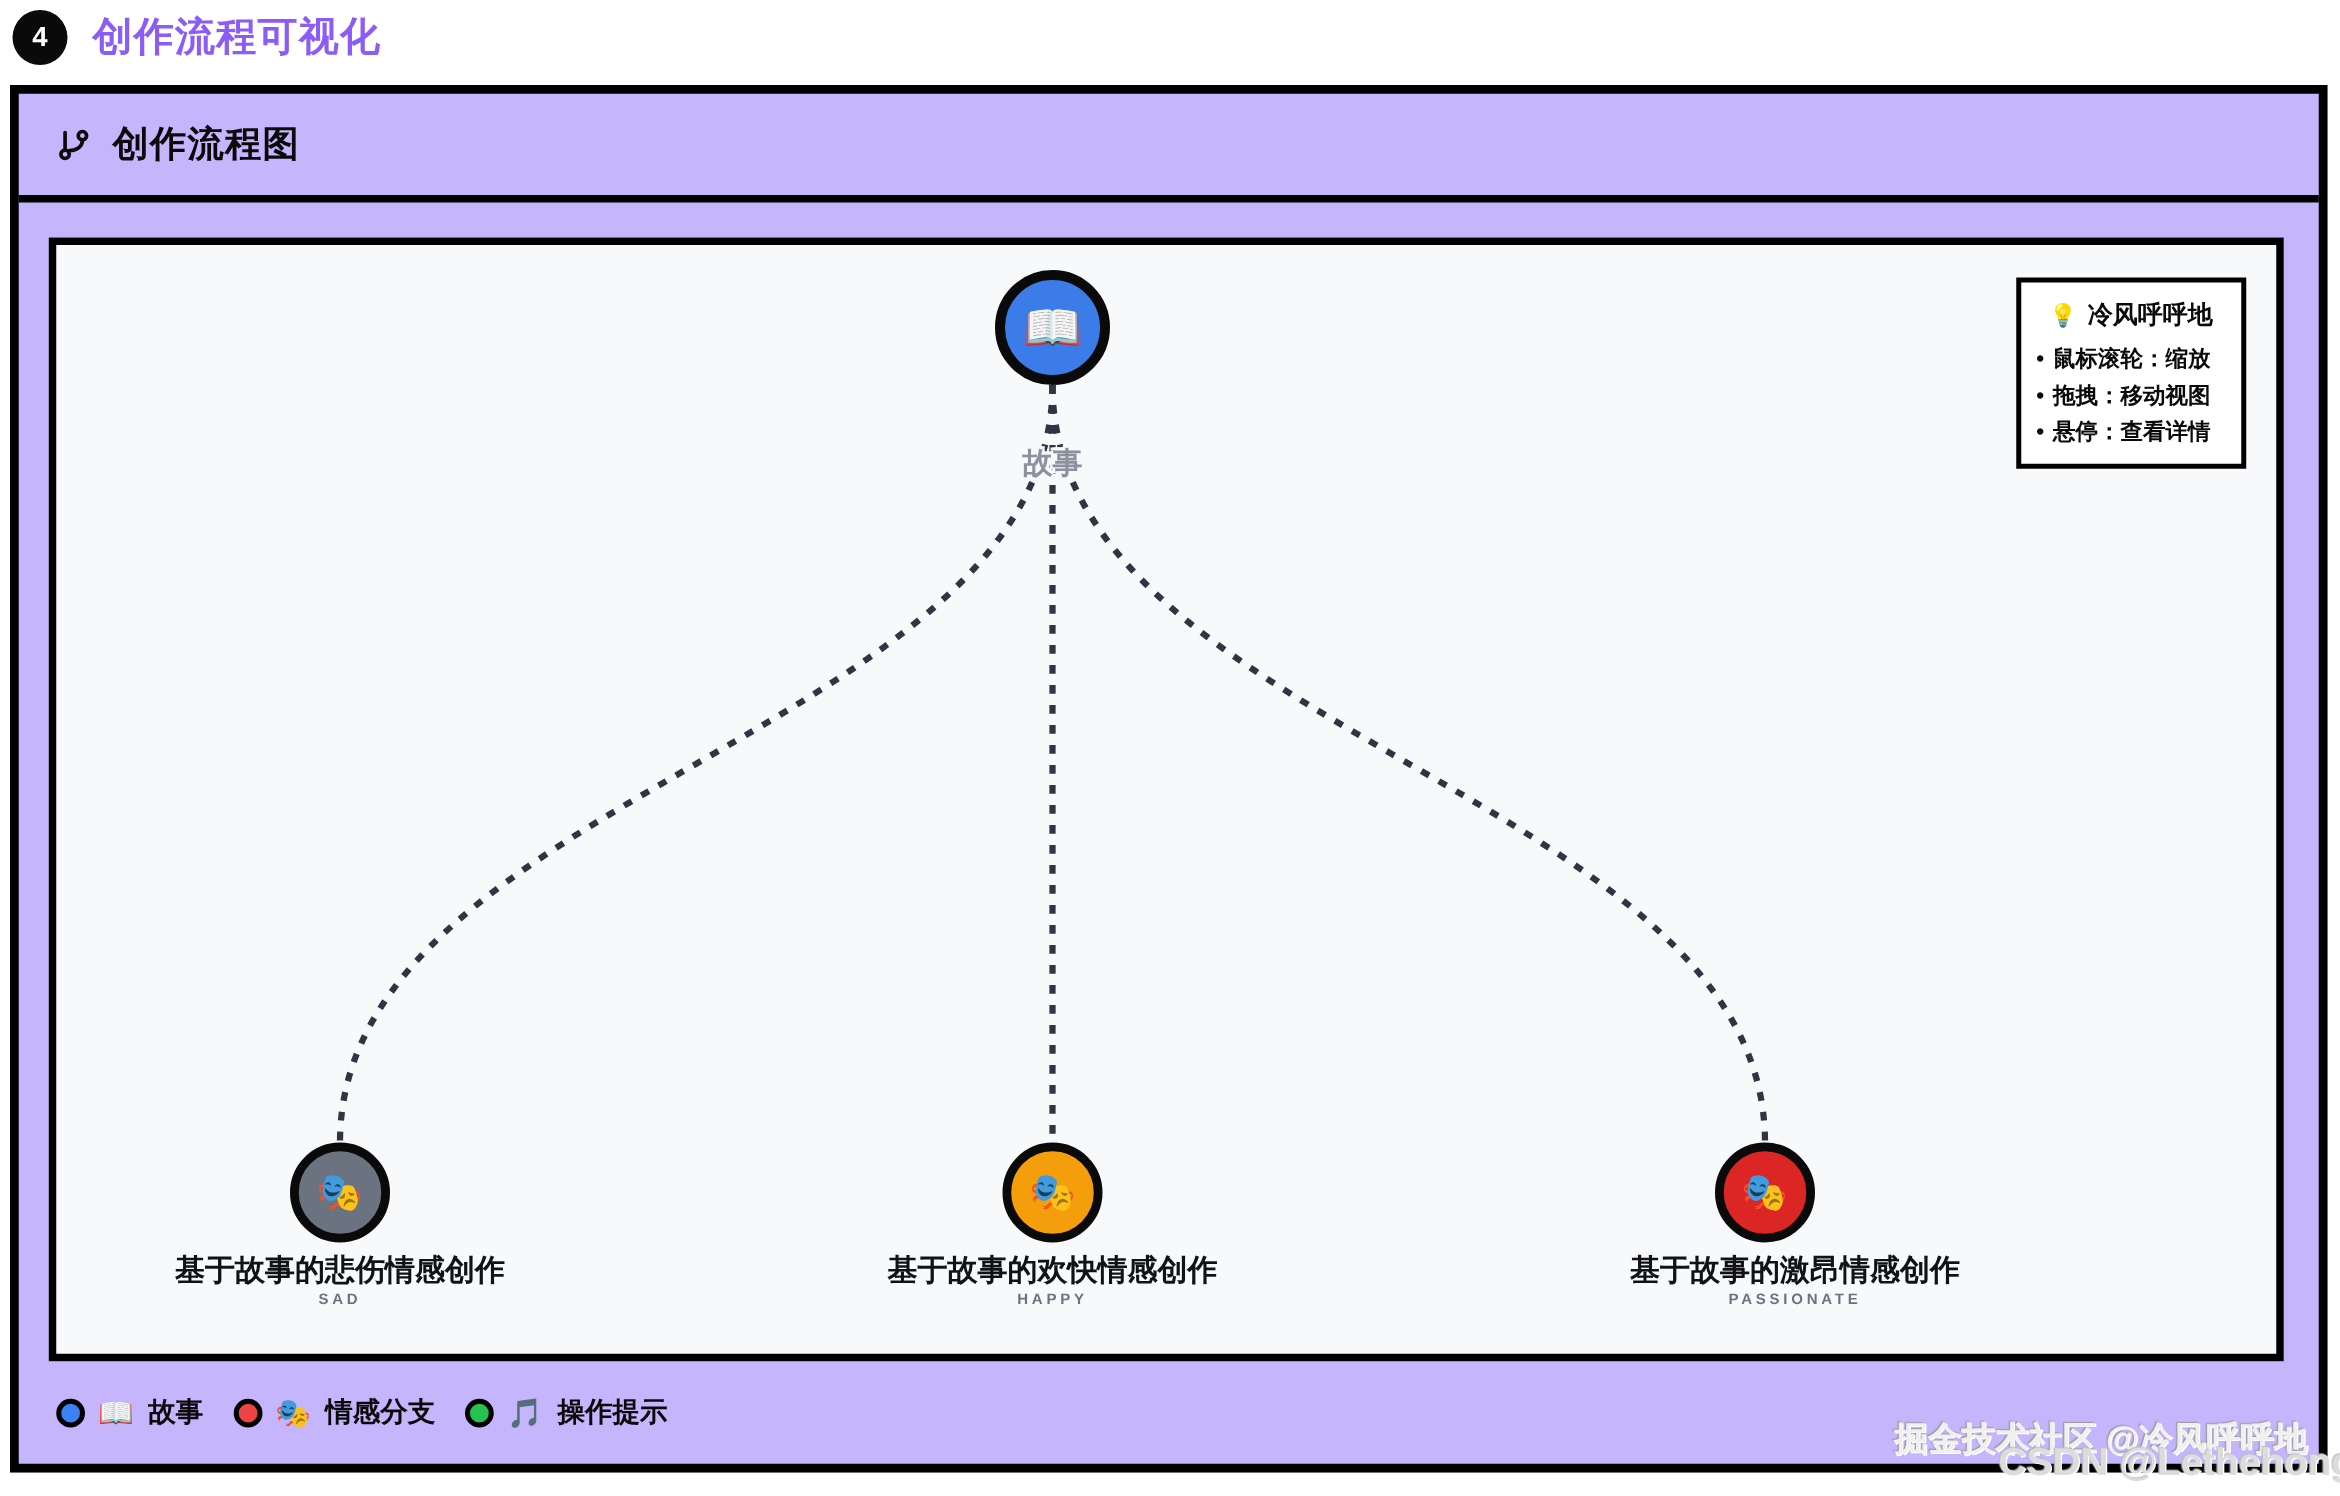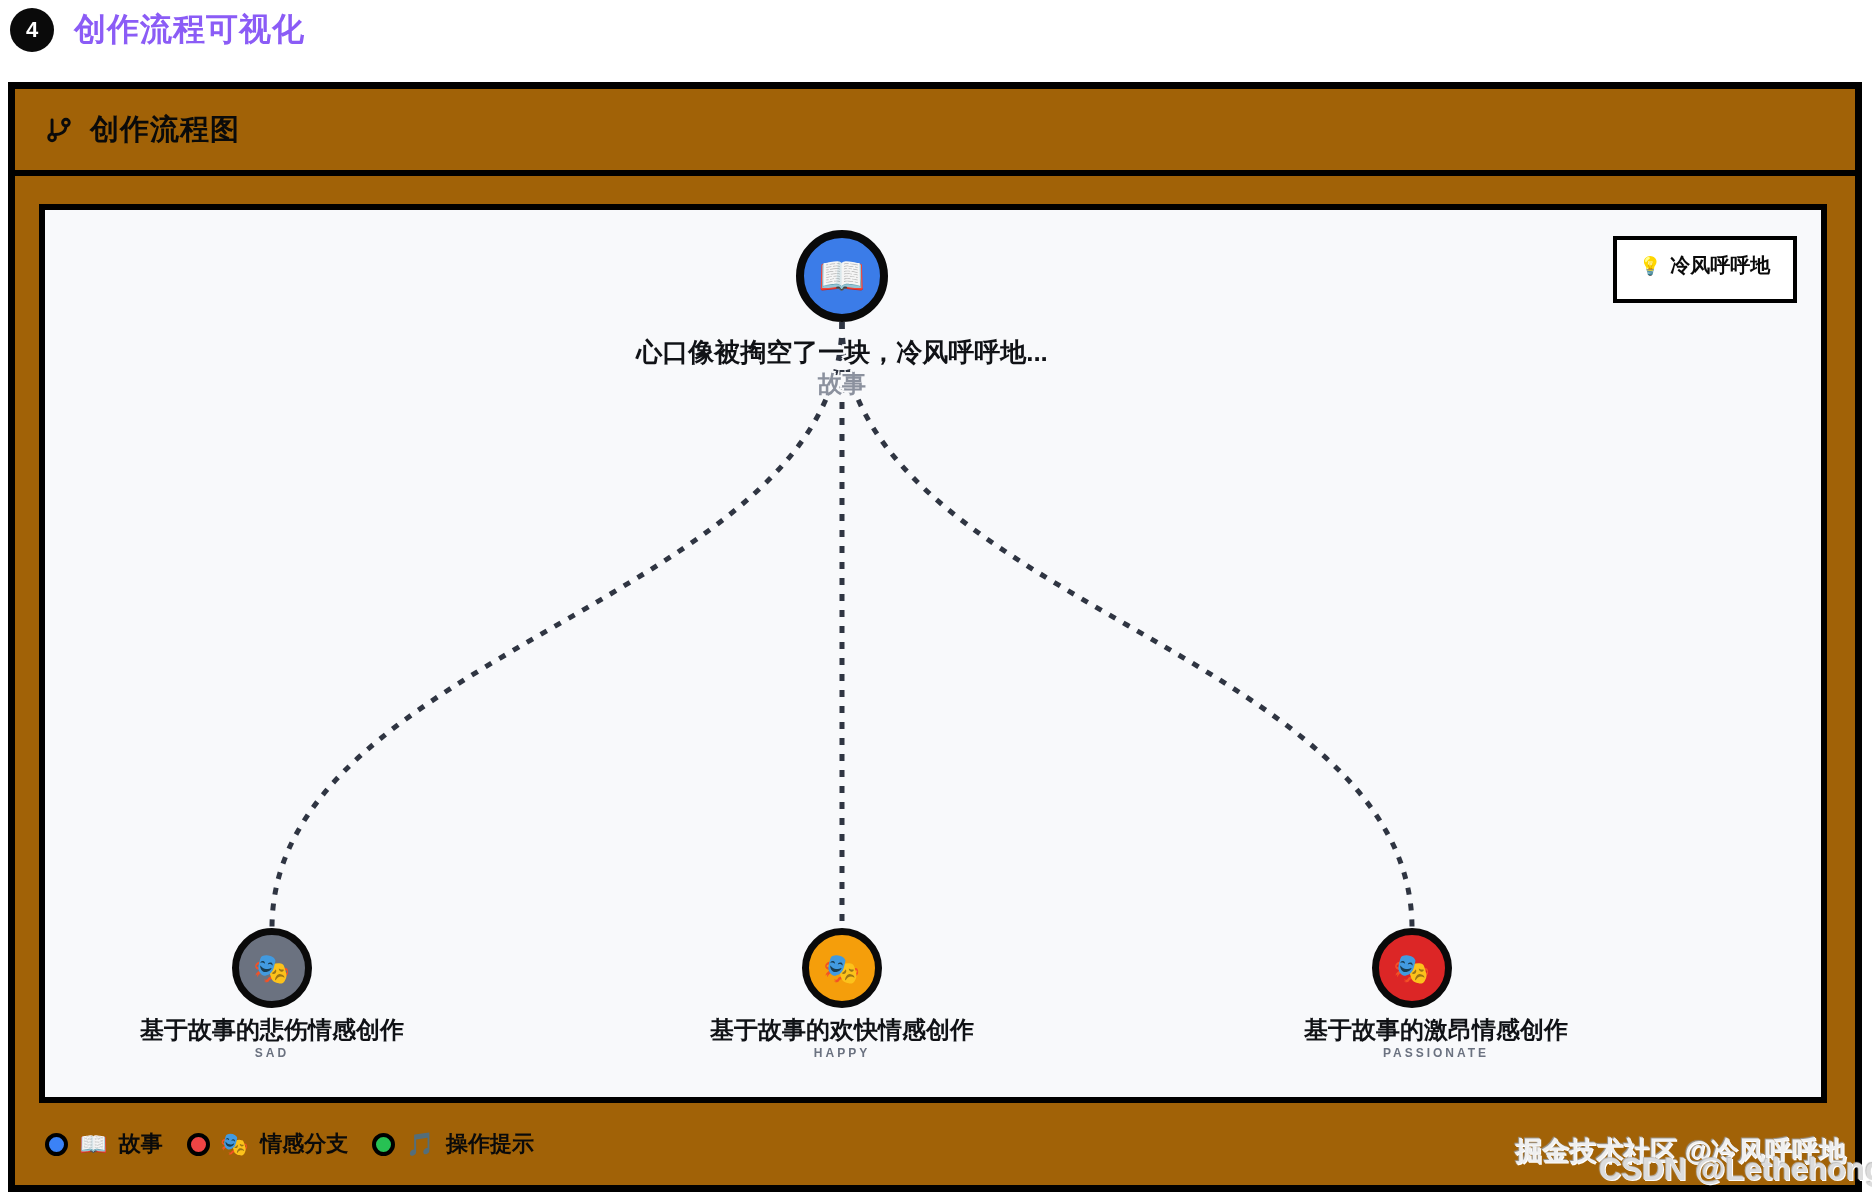--- a/index.html
+++ b/index.html
@@ -7,22 +7,22 @@
               font-family:"Liberation Sans","DejaVu Sans",sans-serif; position:relative; }
 
   
   .page-title-row { position:absolute; left:10px; top:8px; display:flex; align-items:center; gap:20px; }
   .num-badge { width:44px; height:44px; border-radius:50%; background:#0a0a0a; color:#fff;
                display:flex; align-items:center; justify-content:center;
                font-size:22px; font-weight:800; }
   .page-title { font-size:32px; font-weight:900; color:#8b5cf6; letter-spacing:1px; }
 
   
-  .panel { position:absolute; left:8px; top:82px; width:1854px; height:1110px;
-           background:#a16207; border:7px solid #000; }
+  .panel { position:absolute; left:8px; top:68px; width:1854px; height:1110px;
+           background:#c4b5fd; border:7px solid #000; }
   .panel-header { height:87px; border-bottom:6px solid #000; display:flex; align-items:center;
                   padding-left:28px; gap:15px; }
   .panel-header svg { width:32px; height:32px; }
   .panel-title { font-size:29px; font-weight:900; color:#0a0a0a; letter-spacing:1px; }
 
   
   .canvas { position:absolute; left:24px; top:115px; width:1788px; height:899px;
             border:6px solid #000; background:#f8f9fb; }
   .edges { position:absolute; left:0; top:0; }
 
@@ -95,21 +95,20 @@
       <g stroke="#2f3542" stroke-width="5" stroke-dasharray="7 9" fill="none">
         <path d="M797,112 C797,390 227,440 227,718"></path>
         <path d="M797,112 L797,718"></path>
         <path d="M797,112 C797,390 1367,440 1367,718"></path>
       </g>
     </svg>
 
     <div class="node node-story" style="background-color: rgb(59, 124, 232);">
       <span>📖</span>
     </div>
-    <div class="node-caption story-title halo">心口像被掏空了一块，冷风呼呼地...</div>
     <div class="node-caption story-label halo">故事</div>
 
     <div class="node node-emotion node-sad" style="background-color: rgb(107, 114, 128);">
       <span>🎭</span>
     </div>
     <div class="node-caption emo-title cap-sad">基于故事的悲伤情感创作</div>
     <div class="node-caption emo-sub cap-sad">SAD</div>
 
     <div class="node node-emotion node-happy" style="background-color: rgb(245, 158, 11);">
       <span>🎭</span>
@@ -121,20 +120,25 @@
       <span>🎭</span>
     </div>
     <div class="node-caption emo-title cap-passionate">基于故事的激昂情感创作</div>
     <div class="node-caption emo-sub cap-passionate">PASSIONATE</div>
 
     <div class="tips">
       <div class="tips-title">
         <span class="bulb">💡</span>
         <span>冷风呼呼地</span>
       </div>
+      <ul>
+        <li>鼠标滚轮：缩放</li>
+        <li>拖拽：移动视图</li>
+        <li>悬停：查看详情</li>
+      </ul>
     </div>
   </div>
 
   <div class="legend">
     <div class="legend-item">
       <span class="legend-dot" style="background-color: rgb(59, 130, 246);"></span>
       <span class="legend-emoji">📖</span>
       <span class="legend-label">故事</span>
     </div>
     <div class="legend-item">

